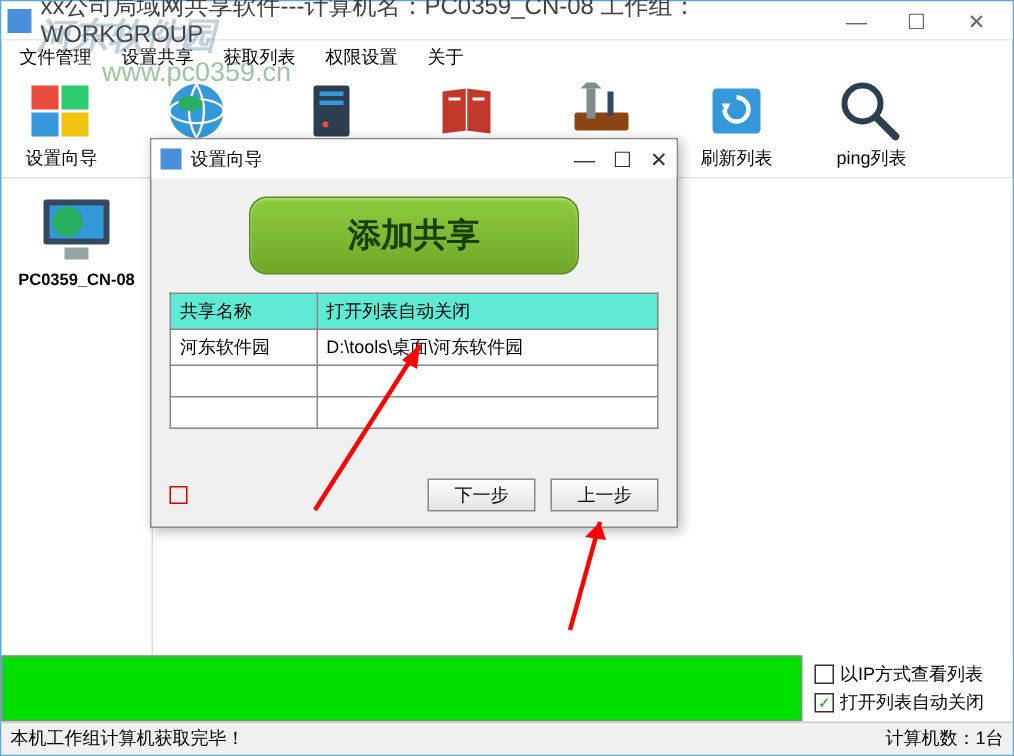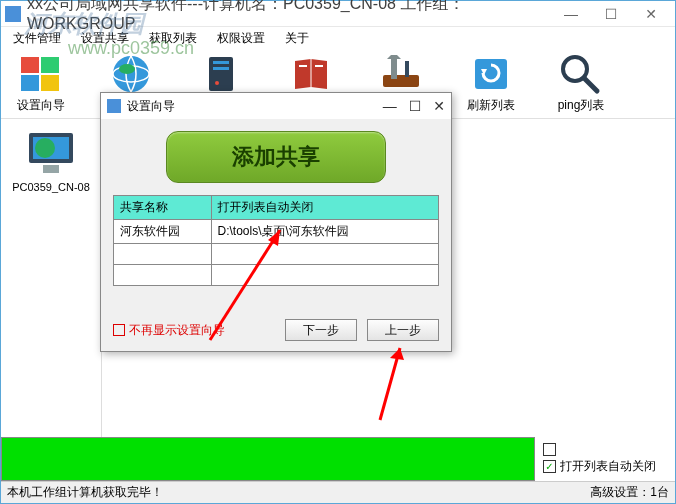--- a/index.html
+++ b/index.html
@@ -13,21 +13,21 @@
 .titlebar-controls { display: flex; }
 .titlebar-btn { width: 40px; height: 24px; display: flex; align-items: center; justify-content: center; color: #666; font-size: 14px; cursor: pointer; }
 .titlebar-btn.close { color: #666; }
 .menubar { height: 22px; display: flex; align-items: center; padding: 0 4px; gap: 4px; }
 .menu-item { padding: 2px 8px; cursor: pointer; font-size: 12px; }
 .toolbar { height: 70px; display: flex; align-items: center; padding: 4px 10px; gap: 30px; border-bottom: 1px solid #e0e0e0; }
 .tool-item { display: flex; flex-direction: column; align-items: center; gap: 2px; cursor: pointer; width: 60px; }
 .tool-icon { width: 48px; height: 42px; display: flex; align-items: center; justify-content: center; }
 .tool-label { font-size: 12px; color: #000; }
 .content-area { display: flex; height: 330px; }
-.left-panel { width: 100px; padding: 10px; }
+.left-panel { width: 100px; padding: 10px; font-weight: bold; }
 .computer-item { display: flex; flex-direction: column; align-items: center; gap: 4px; }
 .computer-icon { width: 56px; height: 48px; }
 .computer-label { font-size: 11px; }
 .right-panel { flex: 1; border-left: 1px solid #ddd; background: #fff; }
 .bottom-bar { position: absolute; bottom: 22px; left: 0; right: 0; height: 44px; display: flex; }
 .progress-bar { flex: 1; background: #00e000; height: 44px; border: 1px solid #888; }
 .bottom-options { width: 140px; background: #fff; padding: 4px 8px; display: flex; flex-direction: column; gap: 2px; justify-content: center; }
 .checkbox-row { display: flex; align-items: center; gap: 4px; font-size: 12px; }
 .checkbox { width: 13px; height: 13px; border: 1px solid #333; display: inline-flex; align-items: center; justify-content: center; font-size: 10px; color: #0a0; }
 .statusbar { position: absolute; bottom: 0; left: 0; right: 0; height: 22px; background: #f0f0f0; border-top: 1px solid #ccc; display: flex; align-items: center; padding: 0 6px; font-size: 12px; justify-content: space-between; }
@@ -170,32 +170,33 @@
      </div>
    </div>
    <div class="right-panel"></div>
  </div>
 
  <div class="bottom-bar">
    <div class="progress-bar"></div>
    <div class="bottom-options">
      <label class="checkbox-row">
        <span class="checkbox"></span>
+       <span>以IP方式查看列表</span>
      </label>
      <label class="checkbox-row">
        <span class="checkbox">✓</span>
        <span>打开列表自动关闭</span>
      </label>
    </div>
  </div>
 
  <div class="statusbar">
    <span>本机工作组计算机获取完毕！</span>
    <span class="status-right">
-     <span>高级设置：1台</span>
+     <span>计算机数：1台</span>
    </span>
  </div>
 </div>
 
 <div class="dialog">
   <div class="dialog-titlebar">
     <div class="dialog-icon"></div>
     <div class="dialog-title">设置向导</div>
     <div class="dialog-controls">
       <span class="dialog-ctrl-btn">—</span>
@@ -224,21 +225,20 @@
       <tr>
             <td>&nbsp;</td>
             <td></td>
           </tr>
       </tbody>
     </table>
   </div>
   <div class="dialog-footer">
     <label class="no-show-check">
       <span class="chk"></span>
-      <span>不再显示设置向导</span>
     </label>
     <div style="flex:1"></div>
     <button class="dialog-btn">下一步</button>
     <button class="dialog-btn">上一步</button>
   </div>
 </div>
 
 <svg class="red-arrow" style="top:220px; left:200px;" width="120" height="130">
   <line x1="10" y1="120" x2="80" y2="10" stroke="#ff0000" stroke-width="3"></line>
   <polygon points="80,10 68,20 78,26" fill="#ff0000"></polygon>

